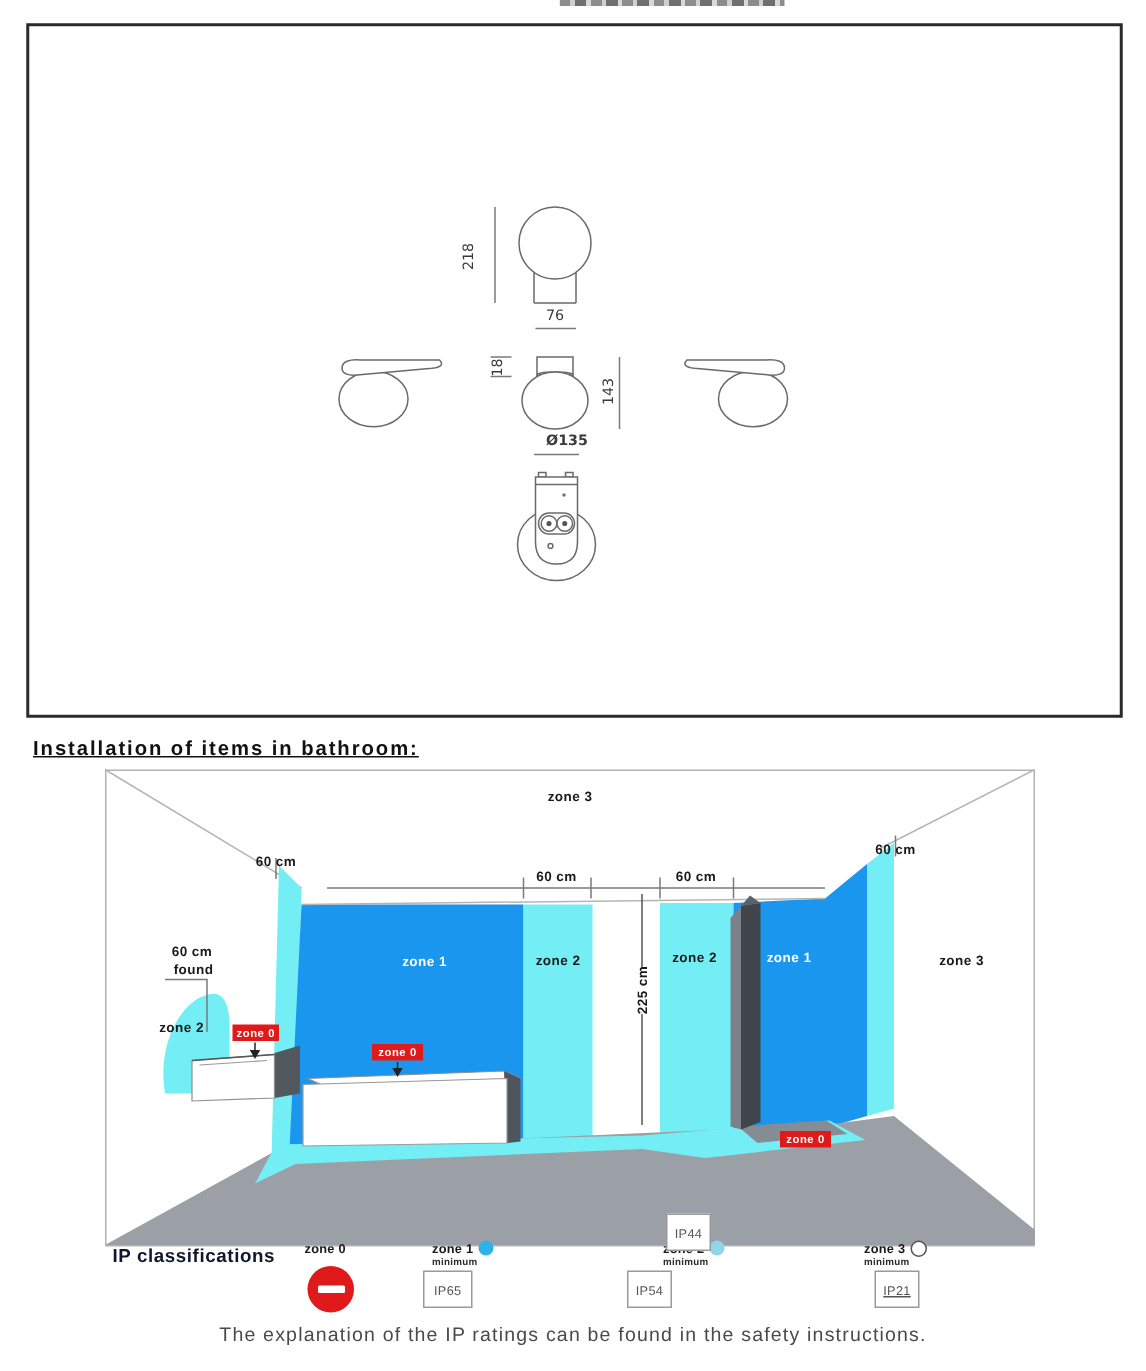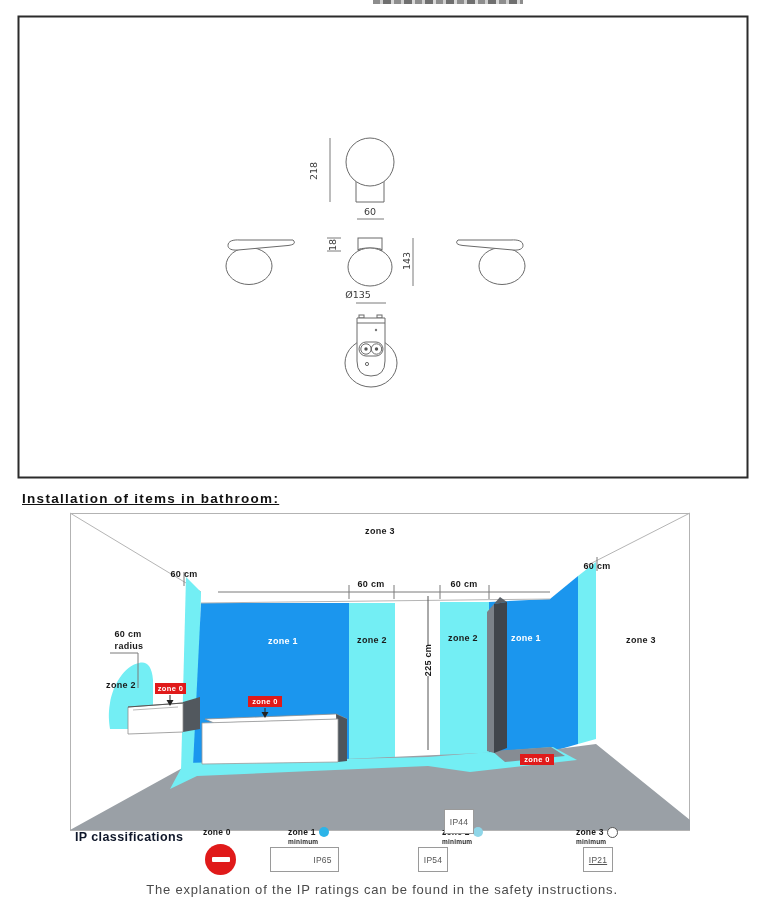--- a/index.html
+++ b/index.html
@@ -171,57 +171,57 @@
     <g>
       <line x1="170" y1="695" x2="170" y2="701" stroke="#222"></line>
       <polygon points="166.5,700 173.5,700 170,706" fill="#222"></polygon>
       <line x1="265" y1="708" x2="265" y2="713" stroke="#222"></line>
       <polygon points="261.5,712 268.5,712 265,718" fill="#222"></polygon>
     </g>
   </g>
 </svg>
 
 <div class="dim rot" style="left:313px;top:171px;">218</div>
-<div class="dim" style="left:370px;top:211px;">60</div>
+<div class="dim" style="left:370px;top:211px;">76</div>
 <div class="dim rot" style="left:332px;top:245px;">18</div>
 <div class="dim rot" style="left:406px;top:261px;">143</div>
-<div class="dim" style="left:358px;top:294px;">Ø135</div>
+<div class="dim" style="left:378px;top:294px;font-weight:bold;">Ø135</div>
 
 <div class="abs" id="heading">Installation of items in bathroom:</div>
 
 <div class="lbl" style="left:380px;top:531px;">zone 3</div>
 <div class="lbl" style="left:184px;top:574px;">60 cm</div>
 <div class="lbl" style="left:371px;top:584px;">60 cm</div>
 <div class="lbl" style="left:464px;top:584px;">60 cm</div>
 <div class="lbl" style="left:597px;top:566px;">60 cm</div>
 <div class="lbl white" style="left:283px;top:641px;">zone 1</div>
 <div class="lbl" style="left:372px;top:640px;">zone 2</div>
 <div class="lbl" style="left:463px;top:638px;">zone 2</div>
 <div class="lbl white" style="left:526px;top:638px;">zone 1</div>
 <div class="lbl" style="left:641px;top:640px;">zone 3</div>
 <div class="lbl rot" style="left:428px;top:660px;">225 cm</div>
 <div class="lbl" style="left:128px;top:634px;">60 cm</div>
-<div class="lbl" style="left:129px;top:646px;">radius</div>
+<div class="lbl" style="left:129px;top:646px;">found</div>
 <div class="lbl" style="left:121px;top:685px;">zone 2</div>
 
 <div class="badge" style="left:155px;top:683px;width:31px;height:11px;">zone 0</div>
 <div class="badge" style="left:248px;top:696px;width:34px;height:11px;">zone 0</div>
 <div class="badge" style="left:520px;top:754px;width:34px;height:11px;">zone 0</div>
 
 <div class="abs" id="legend-title">IP classifications</div>
 
 <div class="zlabel" style="left:203px;top:827px;">zone 0</div>
 <div class="abs" id="noentry">
   <div id="noentry-bar"></div>
 </div>
 
 <div class="zlabel" style="left:288px;top:827px;">zone 1</div>
 <div class="dot" id="dot-z1"></div>
 <div class="min" style="left:288px;top:838px;">minimum</div>
-<div class="ipbox" style="left:270px;top:847px;width:31px;padding-left:36px;">IP65</div>
+<div class="ipbox" style="left:282px;top:847px;width:31px;">IP65</div>
 
 <div class="zlabel" style="left:442px;top:827px;">zone 2</div>
 <div class="dot" id="dot-z2"></div>
 <div class="min" style="left:442px;top:838px;">minimum</div>
 <div class="ipbox" style="left:418px;top:847px;">IP54</div>
 <div class="ipbox" style="left:444px;top:809px;">IP44</div>
 
 <div class="zlabel" style="left:576px;top:827px;">zone 3</div>
 <div class="dot" id="dot-z3"></div>
 <div class="min" style="left:576px;top:838px;">minimum</div>

